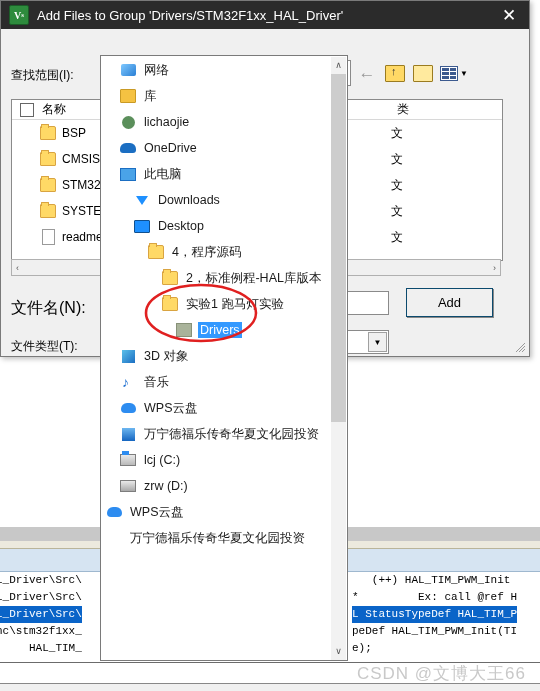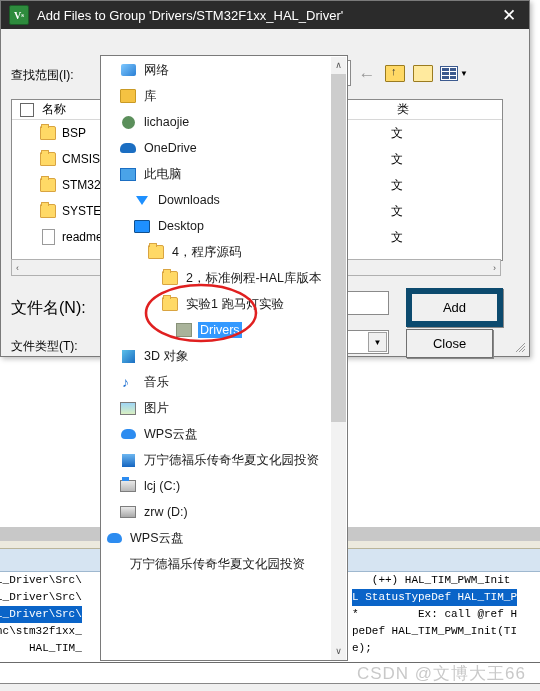--- a/index.html
+++ b/index.html
@@ -75,21 +75,21 @@
   .fname-label{position:absolute;left:10px;top:269px;font-size:16px;}
   .ftype-label{position:absolute;left:10px;top:309px;font-size:12px;}
   .fname-input{position:absolute;left:330px;top:262px;width:56px;height:22px;background:#fff;border:1px solid #8a8a8a;}
   .ftype-input{position:absolute;left:330px;top:301px;width:56px;height:22px;background:#fff;border:1px solid #8a8a8a;
     display:flex;justify-content:flex-end;align-items:center;}
   .ftype-input .ar{width:17px;height:18px;margin:1px;background:#f0f0f0;border:1px solid #a0a0a0;display:flex;
     align-items:center;justify-content:center;font-size:8px;}
 
   .btn{position:absolute;left:405px;width:85px;height:27px;background:#f0f0f0;border:1px solid #707070;
     box-shadow:1px 1px 0 #888;font-size:13px;display:flex;align-items:center;justify-content:center;color:#000;}
-  .btn-add{top:259px;border:6px solid #0c4a6e;}
+  .btn-add{top:259px;border:1px solid #0c4a6e;}
   .btn-close{top:300px;}
   .resize-grip{position:absolute;right:3px;bottom:3px;width:12px;height:12px;}
 
   
   #dropdown{position:absolute;left:100px;top:55px;width:248px;height:606px;background:#ffffff;
     border:1px solid #7a7a7a;box-sizing:border-box;overflow:hidden;z-index:40;}
   .dd-scroll-track{position:absolute;right:1px;top:1px;width:15px;height:604px;background:#f2f2f2;}
   .dd-up,.dd-down{position:absolute;right:1px;width:15px;height:16px;background:#f2f2f2;display:flex;
     align-items:center;justify-content:center;font-size:9px;color:#555;}
   .dd-up{top:1px;}
@@ -147,21 +147,21 @@
 </head>
 <body>
 
 <div id="ide">
   <div class="ide-toolbar-a"></div>
   <div class="ide-toolbar-b"></div>
   <div class="ide-tabs"></div>
 
   <div class="ide-code">
     <div class="code-col code-left" id="code-left"><div class="code-line">L_Driver\Src\</div><div class="code-line">L_Driver\Src\</div><div class="code-line sel">L_Driver\Src\</div><div class="code-line">nc\stm32f1xx_</div><div class="code-line">     HAL_TIM_</div></div>
-    <div class="code-col code-right" id="code-right"><div class="code-line">   (++) HAL_TIM_PWM_Init</div><div class="code-line sel">L StatusTypeDef HAL_TIM_P</div><div class="code-line">*         Ex: call @ref H</div><div class="code-line">peDef HAL_TIM_PWM_Init(TI</div><div class="code-line">e);</div></div>
+    <div class="code-col code-right" id="code-right"><div class="code-line">   (++) HAL_TIM_PWM_Init</div><div class="code-line">*         Ex: call @ref H</div><div class="code-line sel">L StatusTypeDef HAL_TIM_P</div><div class="code-line">peDef HAL_TIM_PWM_Init(TI</div><div class="code-line">e);</div></div>
   </div>
 
   <div class="vscroll-btn">∨</div>
   <div class="ide-status"></div>
   <div class="watermark">CSDN @文博大王66</div>
   <div class="ide-bottombar"></div>
 </div>
 
 <div id="dialog">
 
@@ -268,21 +268,20 @@
 
     <div class="fname-label">文件名(N):</div>
     <div class="ftype-label">文件类型(T):</div>
 
     <div class="fname-input"></div>
     <div class="ftype-input">
       <span class="ar">▼</span>
     </div>
 
     <div class="btn btn-add">Add</div>
-    <div class="btn btn-close">Close</div>
 
     <svg class="resize-grip" viewBox="0 0 12 12">
       <path d="M11 2 L2 11 M11 5 L5 11 M11 8 L8 11" stroke="#9a9a9a" stroke-width="1" fill="none"></path>
     </svg>
   </div>
 </div>
 
 <div id="dropdown">
   <div class="dd-items" id="dd-items">
       <div class="dd-item lv1">
@@ -358,26 +357,20 @@
         <span class="lbl">3D 对象</span>
       </div>
       <div class="dd-item lv1">
         <span class="dd-ic">
           <span class="ic-music">♪</span>
         </span>
         <span class="lbl">音乐</span>
       </div>
       <div class="dd-item lv1">
         <span class="dd-ic">
-          <span class="ic-pic"></span>
-        </span>
-        <span class="lbl">图片</span>
-      </div>
-      <div class="dd-item lv1">
-        <span class="dd-ic">
           <span class="ic-wps"></span>
         </span>
         <span class="lbl">WPS云盘</span>
       </div>
       <div class="dd-item lv1">
         <span class="dd-ic">
           <span class="ic-city"></span>
         </span>
         <span class="lbl">万宁德福乐传奇华夏文化园投资</span>
       </div>

